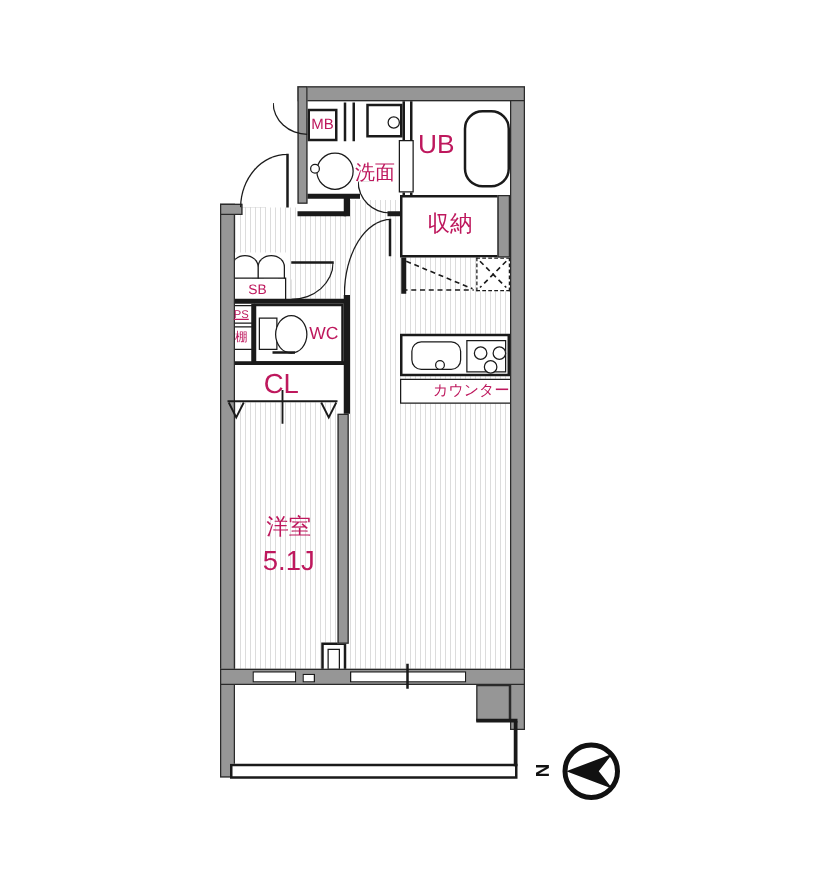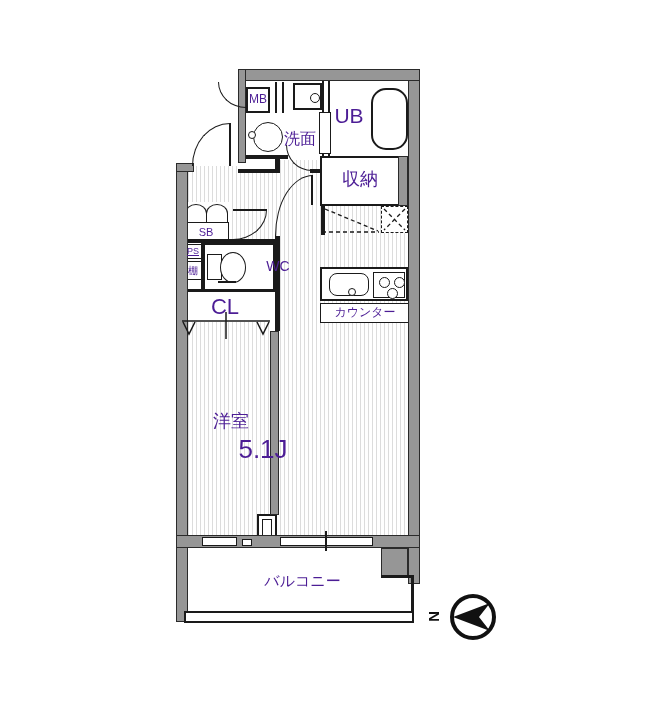--- a/index.html
+++ b/index.html
@@ -6,21 +6,21 @@
   #stage{position:relative;width:661px;height:701px;background:#fff;overflow:hidden;
          font-family:"Liberation Sans","DejaVu Sans",sans-serif;color:#111;}
   .abs{position:absolute;}
   .w{position:absolute;background:#969696;border:1px solid #2a2a2a;box-sizing:border-box;}
   .bl{position:absolute;background:#1a1a1a;}
   .box{position:absolute;background:#fff;border:2px solid #1a1a1a;box-sizing:border-box;}
   .box1{position:absolute;background:#fff;border:1.5px solid #1a1a1a;box-sizing:border-box;}
   .stripe{position:absolute;background-color:#fff;
           background-image:repeating-linear-gradient(90deg,#dcdcdc 0,#dcdcdc 1px,#ffffff 1px,#ffffff 4px);}
   .lbl{position:absolute;display:flex;align-items:center;justify-content:center;
-       color:#4c1d95;font-weight:500;line-height:1.1;white-space:nowrap;}
+       color:#be185d;font-weight:500;line-height:1.1;white-space:nowrap;}
   .arc{position:absolute;box-sizing:border-box;}
   .circle{position:absolute;background:#fff;border:1.5px solid #1a1a1a;border-radius:50%;box-sizing:border-box;}
   svg text{font-family:"Liberation Sans","DejaVu Sans",sans-serif;}
 </style>
 </head>
 <body>
 
 <div id="stage">
 
   <div class="stripe" style="left:188px;top:166px;width:89px;height:73px;"></div>
@@ -114,26 +114,25 @@
   <div class="arc" style="left:233px;top:210px;width:34px;height:30px;border-right:1.5px solid #1a1a1a;border-bottom:1.5px solid #1a1a1a;border-bottom-right-radius:100% 100%;"></div>
   <div class="bl" style="left:233px;top:209px;width:34px;height:2px;"></div>
 
   <div class="lbl" style="left:246px;top:87px;width:24px;height:26px;font-size:12px;">MB</div>
   <div class="lbl" style="left:280px;top:128px;width:40px;height:22px;font-size:16px;">洗面</div>
   <div class="lbl" style="left:330px;top:103px;width:38px;height:26px;font-size:21px;">UB</div>
   <div class="lbl" style="left:325px;top:167px;width:70px;height:26px;font-size:18px;">収納</div>
   <div class="lbl" style="left:183px;top:223px;width:46px;height:18px;font-size:11px;">SB</div>
   <div class="lbl" style="left:183px;top:244px;width:20px;height:15px;font-size:9px;text-decoration:underline;">PS</div>
   <div class="lbl" style="left:183px;top:261px;width:20px;height:19px;font-size:10px;">棚</div>
-  <div class="lbl" style="left:244px;top:258px;width:30px;height:18px;font-size:14px;margin-left:19px;">WC</div>
+  <div class="lbl" style="left:244px;top:258px;width:30px;height:18px;font-size:14px;">WC</div>
   <div class="lbl" style="left:203px;top:294px;width:44px;height:26px;font-size:22px;">CL</div>
   <div class="lbl" style="left:196px;top:409px;width:70px;height:26px;font-size:18px;">洋室</div>
-  <div class="lbl" style="left:196px;top:436px;width:70px;height:26px;font-size:26px;margin-left:32px;">5.1J</div>
-  <div class="lbl" style="left:320px;top:304px;width:90px;height:18px;font-size:12px;">カウンター</div>
-  <div class="lbl" style="left:250px;top:571px;width:105px;height:20px;font-size:15px;">バルコニー</div>
+  <div class="lbl" style="left:196px;top:436px;width:70px;height:26px;font-size:22px;">5.1J</div>
+  <div class="lbl" style="left:320px;top:304px;width:90px;height:18px;font-size:12px;padding-left:12px;">カウンター</div>
 
   <svg class="abs" style="left:0;top:0;" width="661" height="701" viewBox="0 0 661 701">
     <g stroke="#1a1a1a" stroke-width="1.5" fill="none">
       <path d="M182,321 H270"></path>
       <path d="M183,322 L189,334 L195,322"></path>
       <path d="M257,322 L263,334 L269,322"></path>
       <path d="M226,312 V339"></path>
     </g>
     <g stroke="#1a1a1a" stroke-width="1.3" fill="none" stroke-dasharray="4,3">
       <path d="M322,232 H379"></path>

